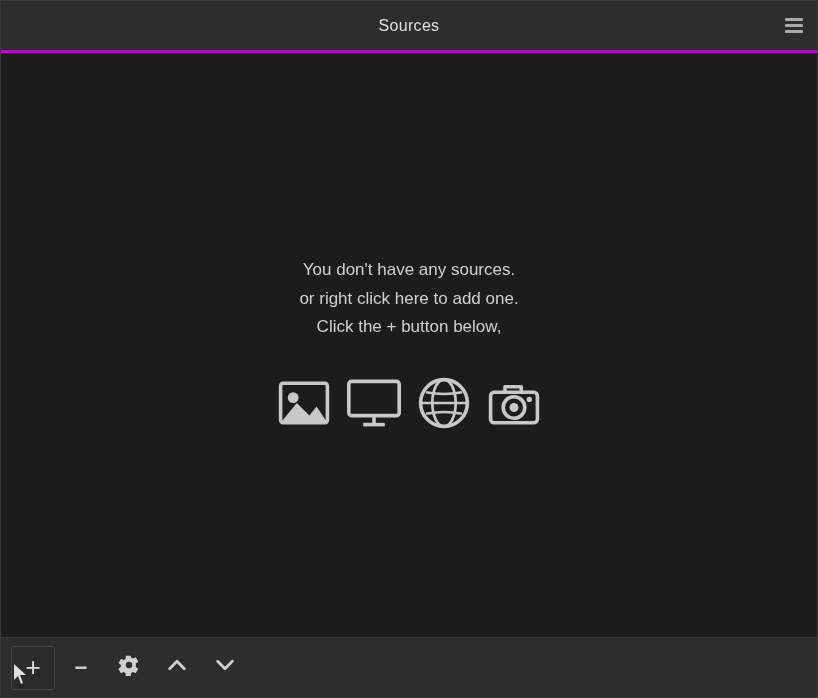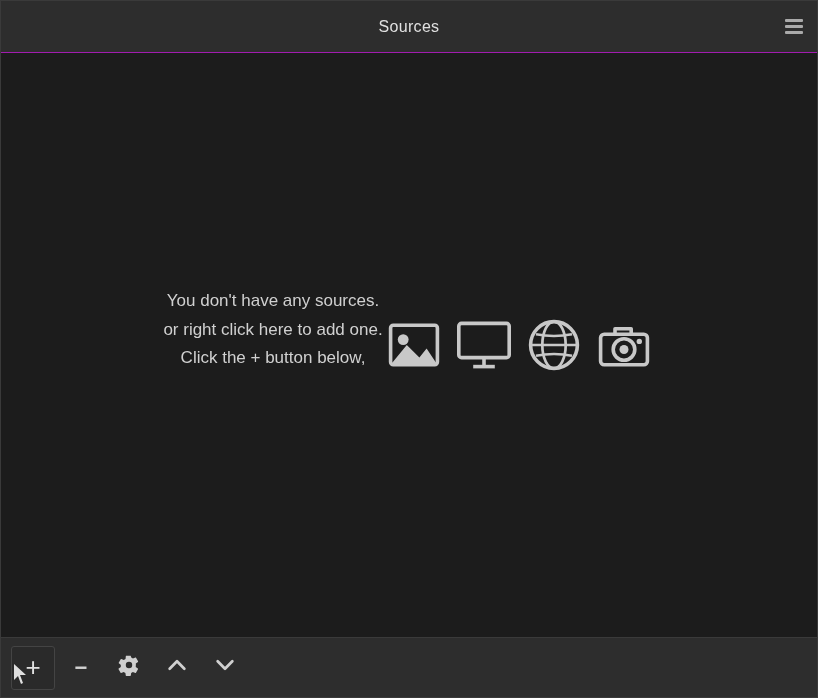--- a/index.html
+++ b/index.html
@@ -23,21 +23,21 @@
       height: 698px;
       background: #1c1c1c;
       border: 1px solid #3a3a3a;
       display: flex;
       flex-direction: column;
       position: relative;
     }
 
     .panel-header {
       background: #2d2d2d;
-      border-bottom: 1px solid #a21caf;
+      border-bottom: 3px solid #a21caf;
       height: 52px;
       display: flex;
       align-items: center;
       justify-content: center;
       position: relative;
       flex-shrink: 0;
     }
 
     .panel-title {
       color: #e0e0e0;
@@ -55,21 +55,21 @@
       font-size: 14px;
       cursor: pointer;
       display: flex;
       align-items: center;
       justify-content: center;
     }
 
     .panel-content {
       flex: 1;
       display: flex;
-      flex-direction: row;
+      flex-direction: column;
       align-items: center;
       justify-content: center;
       background: #1c1c1c;
       cursor: context-menu;
     }
 
     .empty-message {
       color: #d0d0d0;
       font-size: 17px;
       text-align: center;

